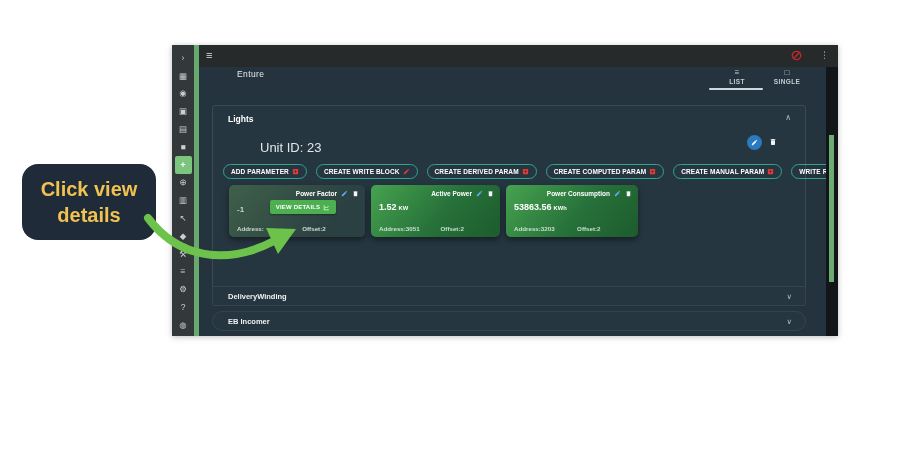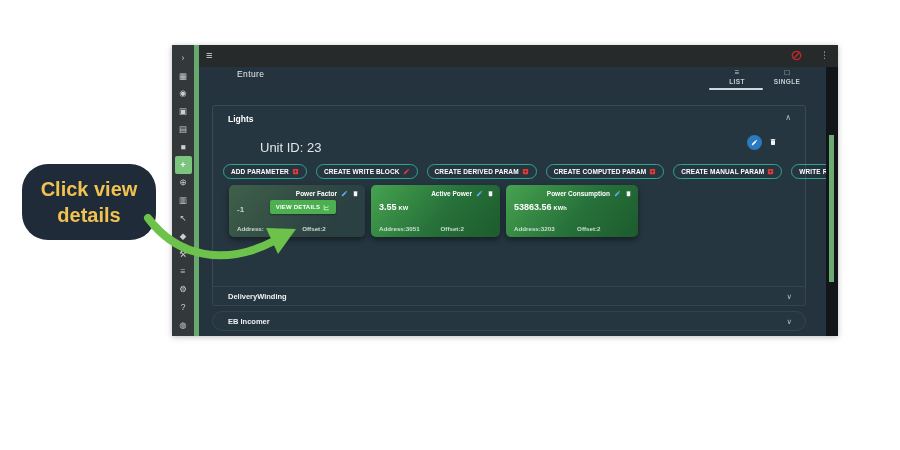--- a/index.html
+++ b/index.html
@@ -87,21 +87,21 @@
 
   
   .acc { position:absolute; left:13px; width:594px; height:20px; background:#263641;
          border:1px solid #36434c; border-radius:2px; cursor:pointer; }
   .acc-1 { top:219px;text-align:right; } .acc-2 { top:244px;border-radius:10px; }
   .acc-label { position:absolute; left:15px; top:5px; font-size:7.5px; font-weight:bold; color:#eef2f4; }
   .acc-chevron { position:absolute; right:13px; top:5px; font-size:7.5px; color:#b0bec5; }
 
   
   .bubble { position:absolute; left:22px; top:164px; width:134px; height:76px;
-            background:#1f2b38; border-radius:26px; display:flex; align-items:center;
+            background:#1f2b38; border-radius:16px; display:flex; align-items:center;
             justify-content:center; text-align:center; color:#f0c24f; font-size:20px;
             font-weight:600; line-height:1.3; padding:8px 14px; z-index:10; }
   .arrow-svg { position:absolute; left:138px; top:196px; z-index:10; pointer-events:none; }
 
   svg { display:block; }
 </style>
 </head>
 <body>
 
 <div class="app">
@@ -283,21 +283,21 @@
                 <svg width="7" height="7" viewBox="0 0 24 24">
                   <path d="M3 17.25V21h3.75L17.8 9.94l-3.75-3.75L3 17.25zM20.7 7.04a1 1 0 0 0 0-1.41L18.37 3.3a1 1 0 0 0-1.41 0l-1.83 1.83 3.75 3.75 1.82-1.84z" fill="currentColor"></path>
                 </svg>
               </span>
             <span class="trash-white">
                 <svg width="7" height="7" viewBox="0 0 24 24">
                   <path d="M6 19a2 2 0 0 0 2 2h8a2 2 0 0 0 2-2V7H6v12zM19 4h-3.5l-1-1h-5l-1 1H5v2h14V4z" fill="currentColor"></path>
                 </svg>
               </span>
           </div>
-          <div class="card-value"><span>3.55</span><span class="unit">KW</span></div>
+          <div class="card-value"><span>1.52</span><span class="unit">KW</span></div>
           <div class="card-foot">
             <span class="addr">Address:3051</span>
             <span class="off">Offset:2</span>
           </div>
         </div>
 
         <div class="card card-g3">
           <div class="card-head">
             <span>Power Consumption</span>
             <span class="pencil-blue">

